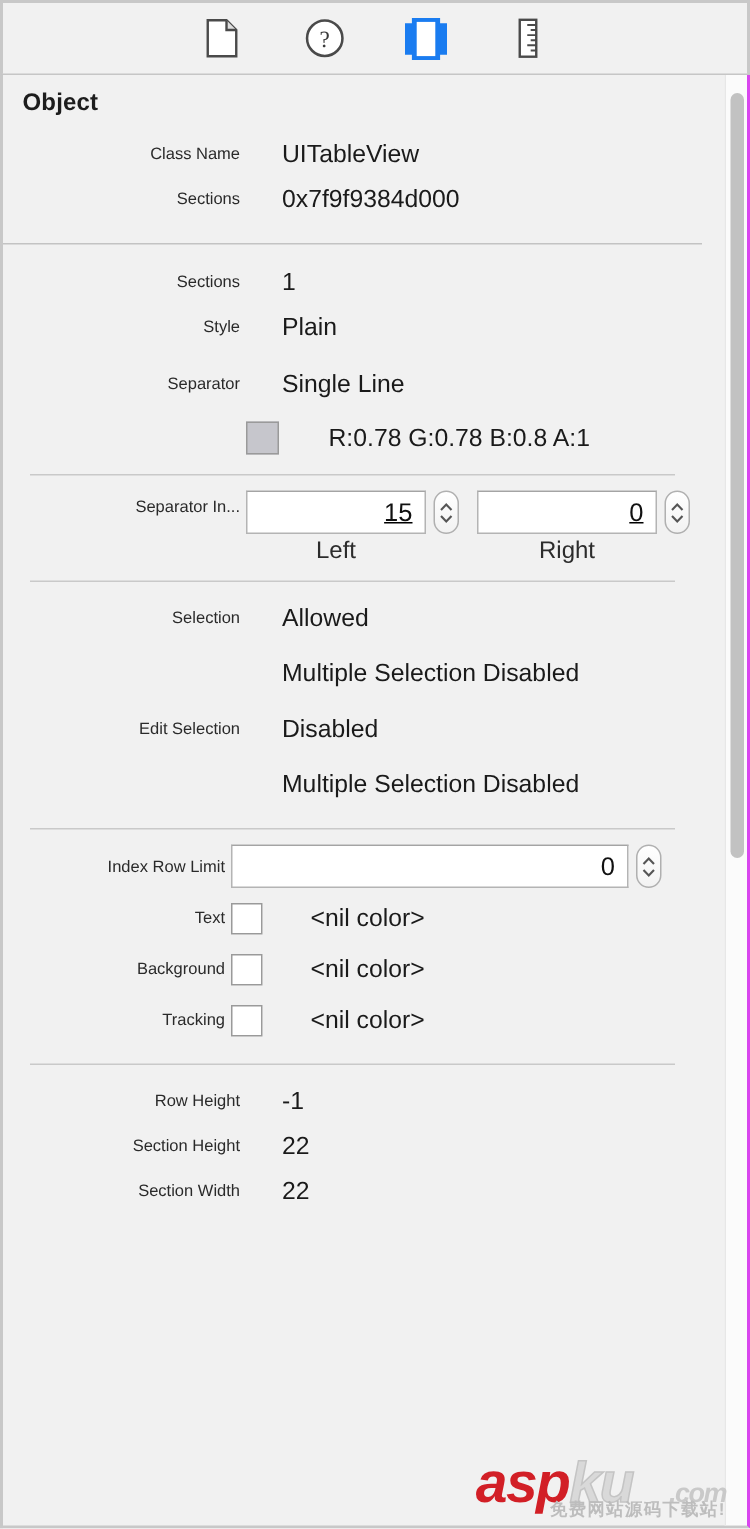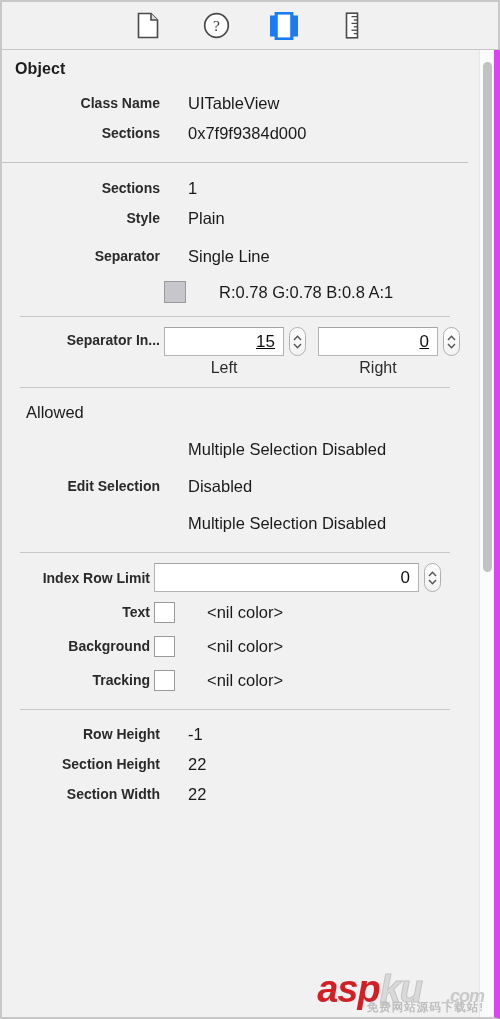--- a/index.html
+++ b/index.html
@@ -36,21 +36,21 @@
     display: flex; align-items: center; justify-content: center;
     cursor: default;
   }
   .tb-btn svg { display: block; }
 
   
   .body-wrap {
     position: relative;
     height: 969px;
     border-left: 2px solid #c8c8c8;
-    border-right: 6px solid #d946ef;
+    border-right: 2px solid #d946ef;
     border-bottom: 2px solid #c8c8c8;
     background: #f1f1f1;
     overflow: hidden;
   }
   .content {
     position: absolute;
     top: 0; left: 0;
     width: 466px;
     padding: 0;
   }
@@ -73,24 +73,23 @@
   .row {
     display: flex;
     align-items: center;
     min-height: 30px;
     padding: 1px 0;
   }
   .row .lbl {
     width: 162px;
     text-align: right;
     padding-right: 4px;
-    font-size: 14px;
+    font-size: 11px;
     color: #2a2a2a;
     flex: none;
-    font-weight: bold;
   }
   .row .val {
     font-size: 16.5px;
     color: #1a1a1a;
     white-space: nowrap;
     margin-left: 24px;
   }
 
   
   .hair {
@@ -331,20 +330,21 @@
                 </span>
               </div>
             </div>
             <div class="sub-label">Right</div>
           </div>
         </div>
 
         <div class="hair"></div>
 
         <div class="row">
+          <div class="lbl">Selection</div>
           <div class="val">Allowed</div>
         </div>
         <div class="row" style="margin-top:7px">
           <div class="lbl"></div>
           <div class="val">Multiple Selection Disabled</div>
         </div>
         <div class="row" style="margin-top:7px">
           <div class="lbl">Edit Selection</div>
           <div class="val">Disabled</div>
         </div>

